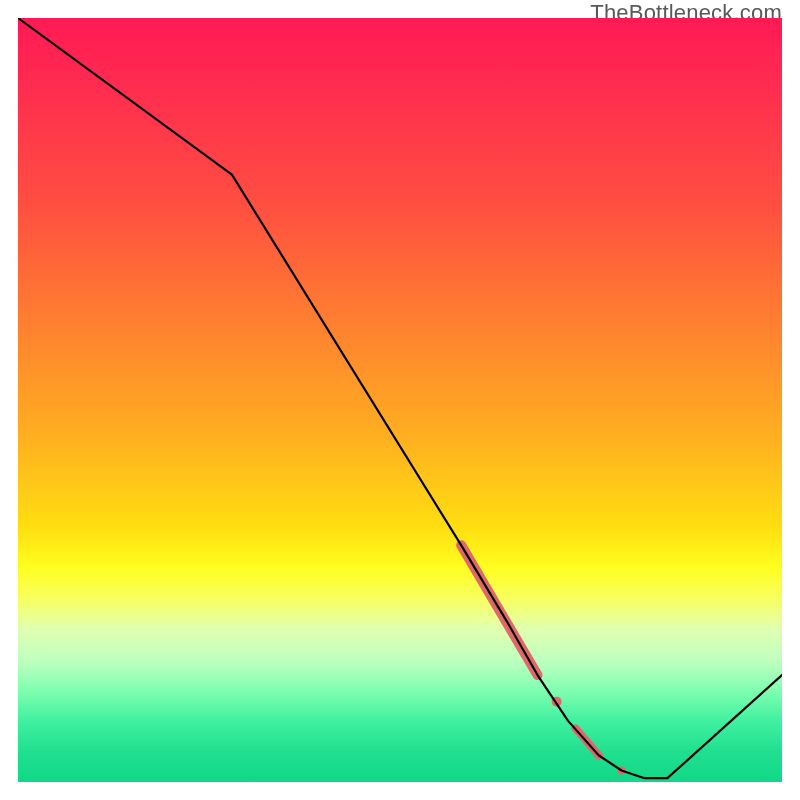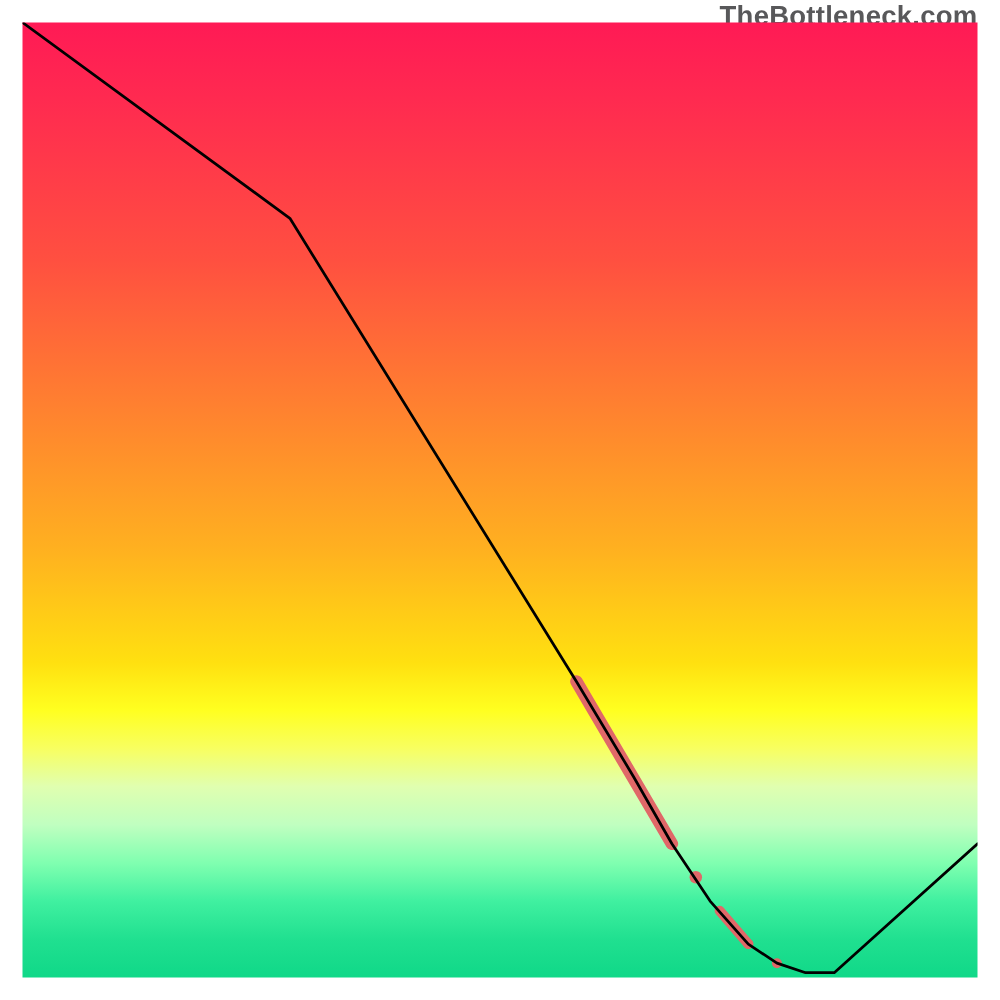--- a/index.html
+++ b/index.html
@@ -52,21 +52,21 @@
     top: 0;
     width: 100%;
     height: 100%;
   }
   .attribution {
     position: absolute;
     top: 0px;
     right: 18px;
     font-family: Arial, Helvetica, sans-serif;
     font-size: 22px;
-    font-weight: 700;
+    font-weight: 400;
     color: #58585a;
     letter-spacing: 0.2px;
   }
 </style>
 </head>
 <body>
 
 <div class="chart-container">
   <div class="attribution">TheBottleneck.com</div>
 

